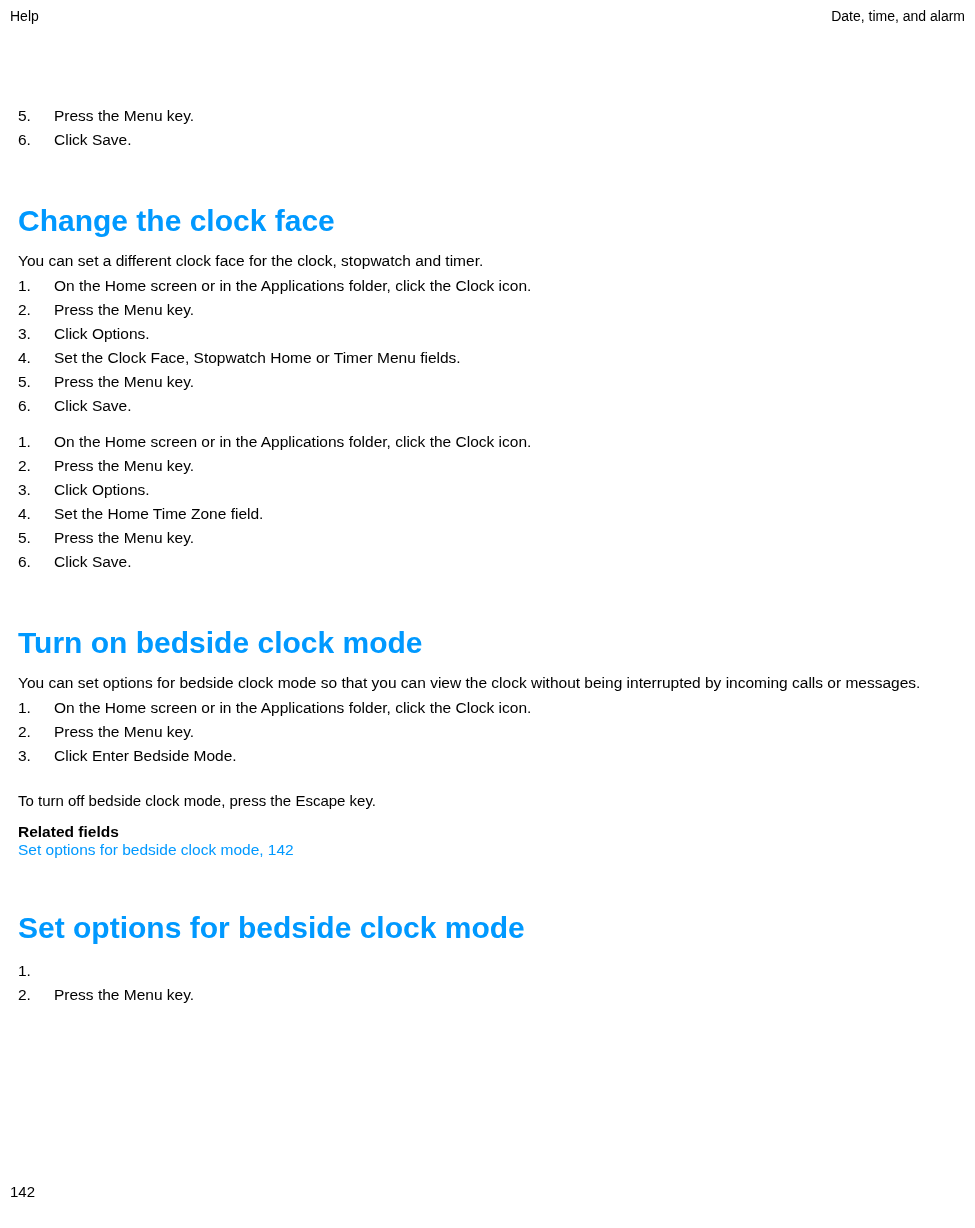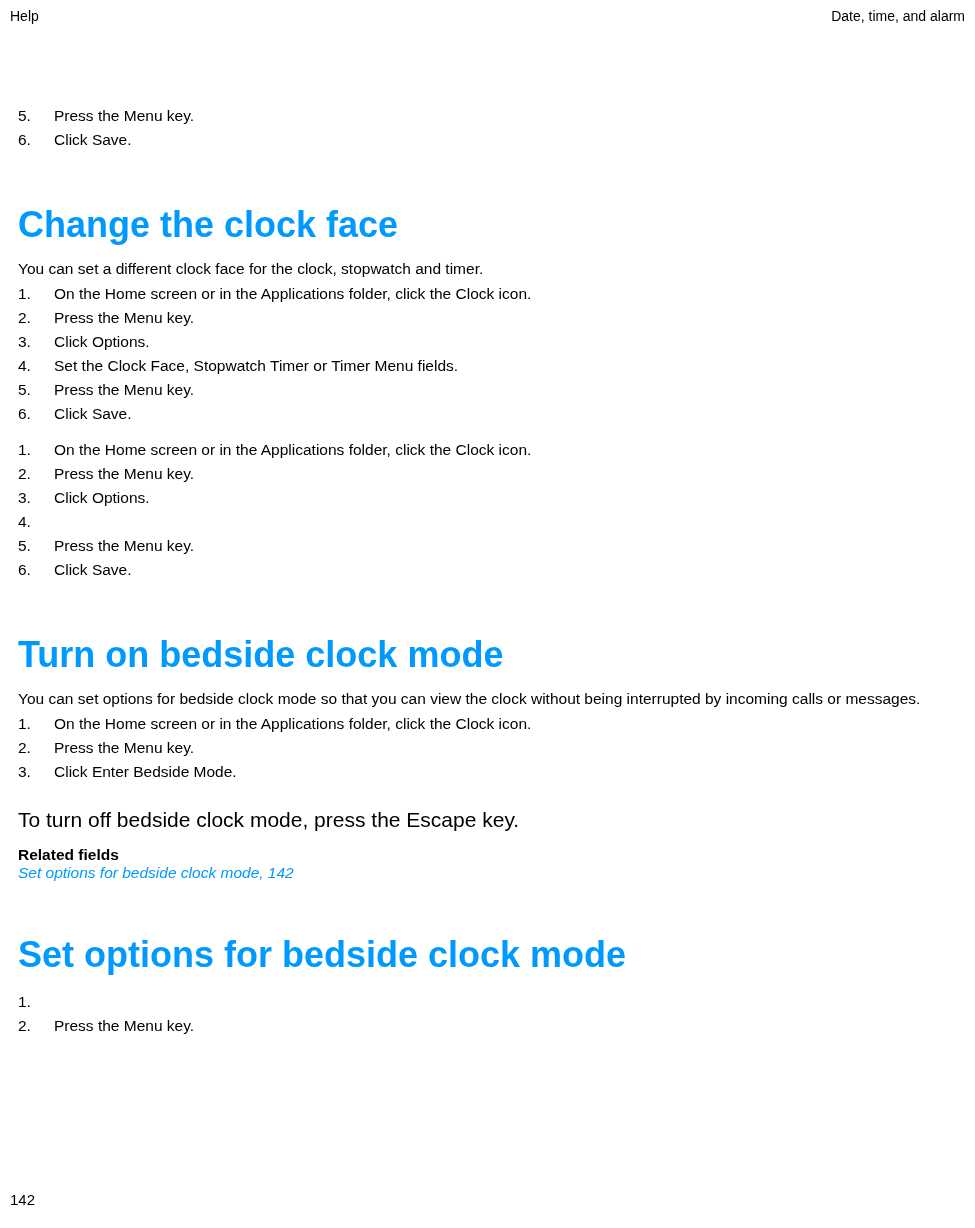--- a/index.html
+++ b/index.html
@@ -36,47 +36,46 @@
       line-height: 1.55;
       margin-bottom: 0px;
     }
     .num {
       min-width: 36px;
       text-align: left;
       padding-left: 0;
     }
     h2 {
       color: #0099ff;
-      font-size: 36px;
+      font-size: 30px;
       font-weight: 700;
       margin-top: 52px;
       margin-bottom: 14px;
     }
     .intro {
       font-size: 15.5px;
       margin-bottom: 4px;
     }
     .aftertext {
-      font-size: 21px;
+      font-size: 15px;
       margin-top: 24px;
       margin-bottom: 14px;
     }
     .related {
       font-size: 15.5px;
     }
     .related-heading {
       font-weight: 700;
     }
     .related-link {
       color: #0099ff;
-      font-style: italic;
     }
     .page-number {
       position: absolute;
-      bottom: 20px;
+      bottom: 28px;
       left: 10px;
       font-size: 15px;
     }
     b {
       font-weight: 400;
     }
   </style>
 </head>
 <body>
 
@@ -108,21 +107,21 @@
       <li>
         <span class="num">2.</span>
         <span>Press the <b>Menu</b> key.</span>
       </li>
       <li>
         <span class="num">3.</span>
         <span>Click <b>Options</b>.</span>
       </li>
       <li>
         <span class="num">4.</span>
-        <span>Set the <b>Clock Face</b>, <b>Stopwatch Timer</b> or <b>Timer Menu</b> fields.</span>
+        <span>Set the <b>Clock Face</b>, <b>Stopwatch Home</b> or <b>Timer Menu</b> fields.</span>
       </li>
       <li>
         <span class="num">5.</span>
         <span>Press the <b>Menu</b> key.</span>
       </li>
       <li>
         <span class="num">6.</span>
         <span>Click <b>Save</b>.</span>
       </li>
     </ol>
@@ -135,20 +134,21 @@
       <li>
         <span class="num">2.</span>
         <span>Press the <b>Menu</b> key.</span>
       </li>
       <li>
         <span class="num">3.</span>
         <span>Click <b>Options</b>.</span>
       </li>
       <li>
         <span class="num">4.</span>
+        <span>Set the <b>Home Time Zone</b> field.</span>
       </li>
       <li>
         <span class="num">5.</span>
         <span>Press the <b>Menu</b> key.</span>
       </li>
       <li>
         <span class="num">6.</span>
         <span>Click <b>Save</b>.</span>
       </li>
     </ol>

